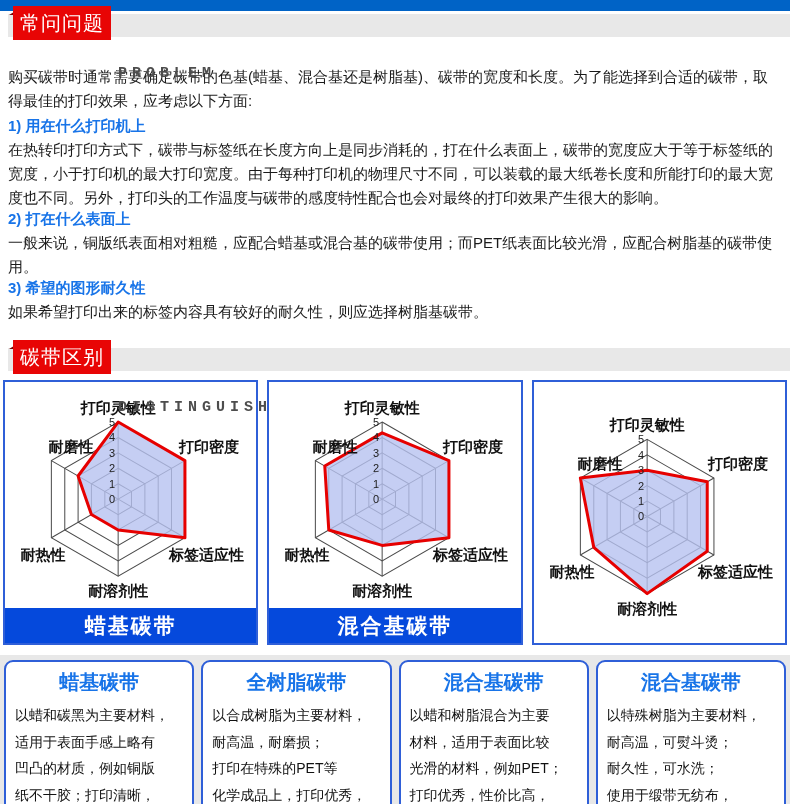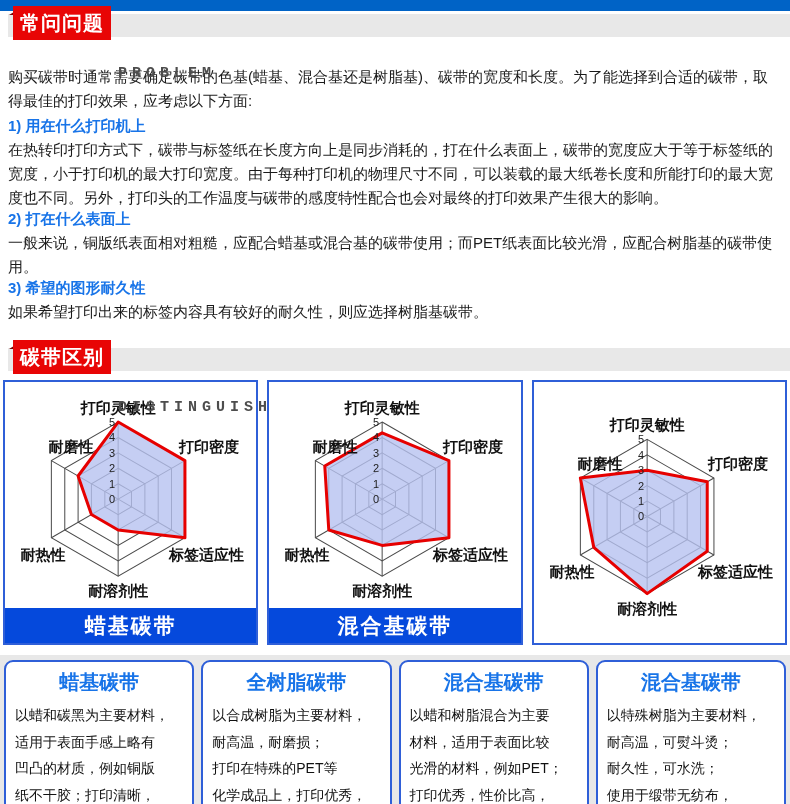--- a/index.html
+++ b/index.html
@@ -3,21 +3,21 @@
 <meta charset="utf-8">
 <style>
   html,body{margin:0;padding:0;background:#fff;}
   .page{width:790px;height:804px;overflow:hidden;position:relative;background:#fff;
         font-family:"Liberation Sans","DejaVu Sans",sans-serif;color:#1a1a1a;}
   
   .topbar{height:11px;background:var(--top-bar,#0063C6);}
   .sec-head{position:relative;margin-top:3px;height:23px;}
   .sec-head .graybar{margin-left:8px;height:23px;background:var(--gray-bar,#E8E8E8);}
   .ribbon{position:absolute;top:-8px;left:13px;height:34px;line-height:34px;
-          background:var(--ribbon-red,#E80505);color:#fff;font-size:20px;font-weight:700;
+          background:var(--ribbon-red,#E80505);color:#fff;font-size:20px;font-weight:400;
           padding:0 7px;z-index:2;letter-spacing:1px;}
   .fold-l,.fold-r{position:absolute;width:0;height:0;z-index:1;}
   .fold-l{top:-7px;border-bottom:8px solid #7a0404;border-left:13px solid transparent;}
   .fold-l{left:13px;}
   .fold-r{top:-7px;border-bottom:8px solid #7a0404;border-right:13px solid transparent;}
   .en-label{position:absolute;left:118px;top:16px;height:23px;line-height:24px;
             color:#4d4d4d;font-size:15px;font-weight:700;letter-spacing:5px;
             font-family:"Liberation Mono","DejaVu Sans Mono",monospace;margin-top:32px;}
   
   .faq{padding:28px 8px 0 8px;}

